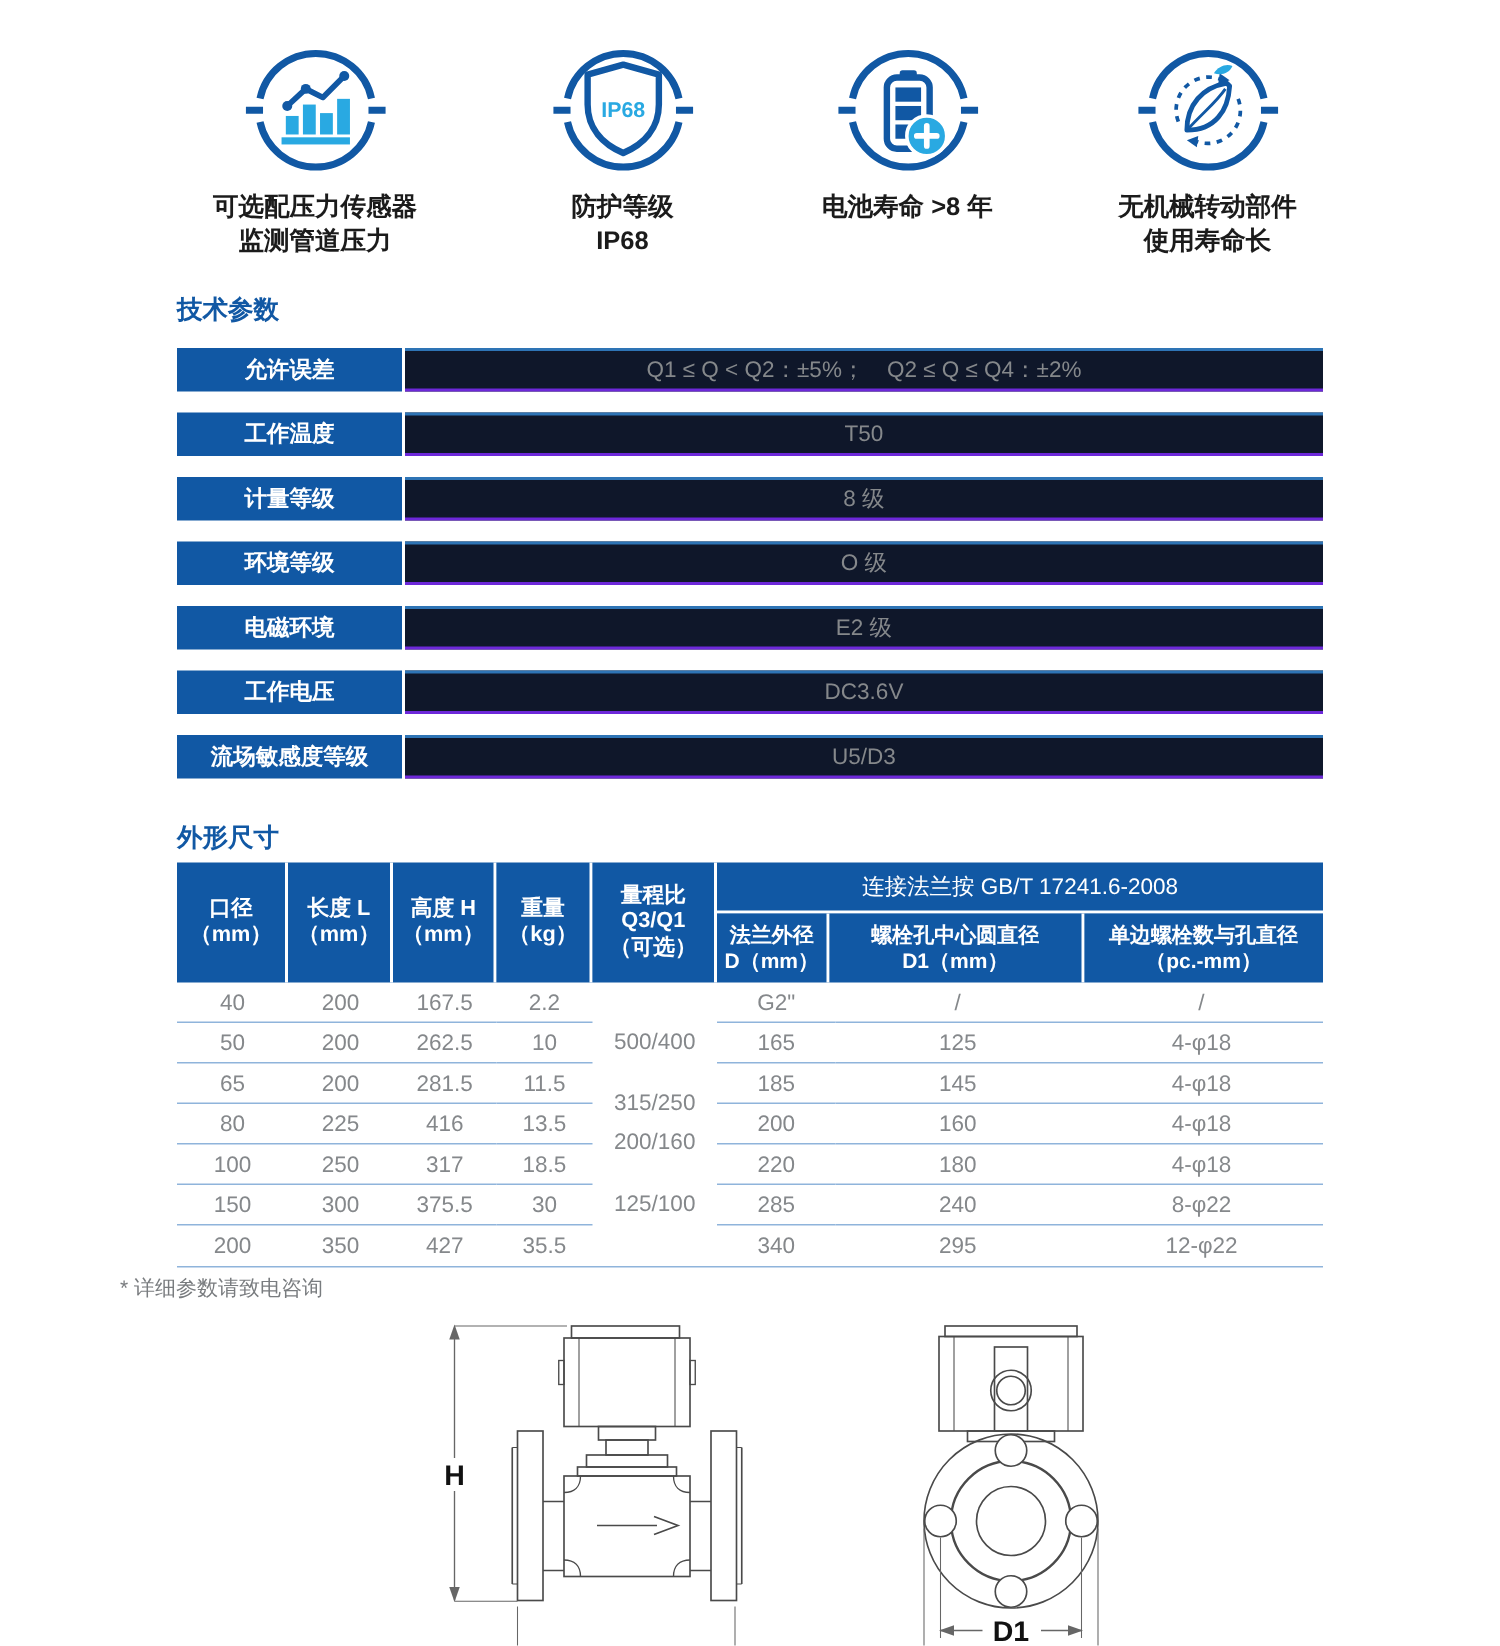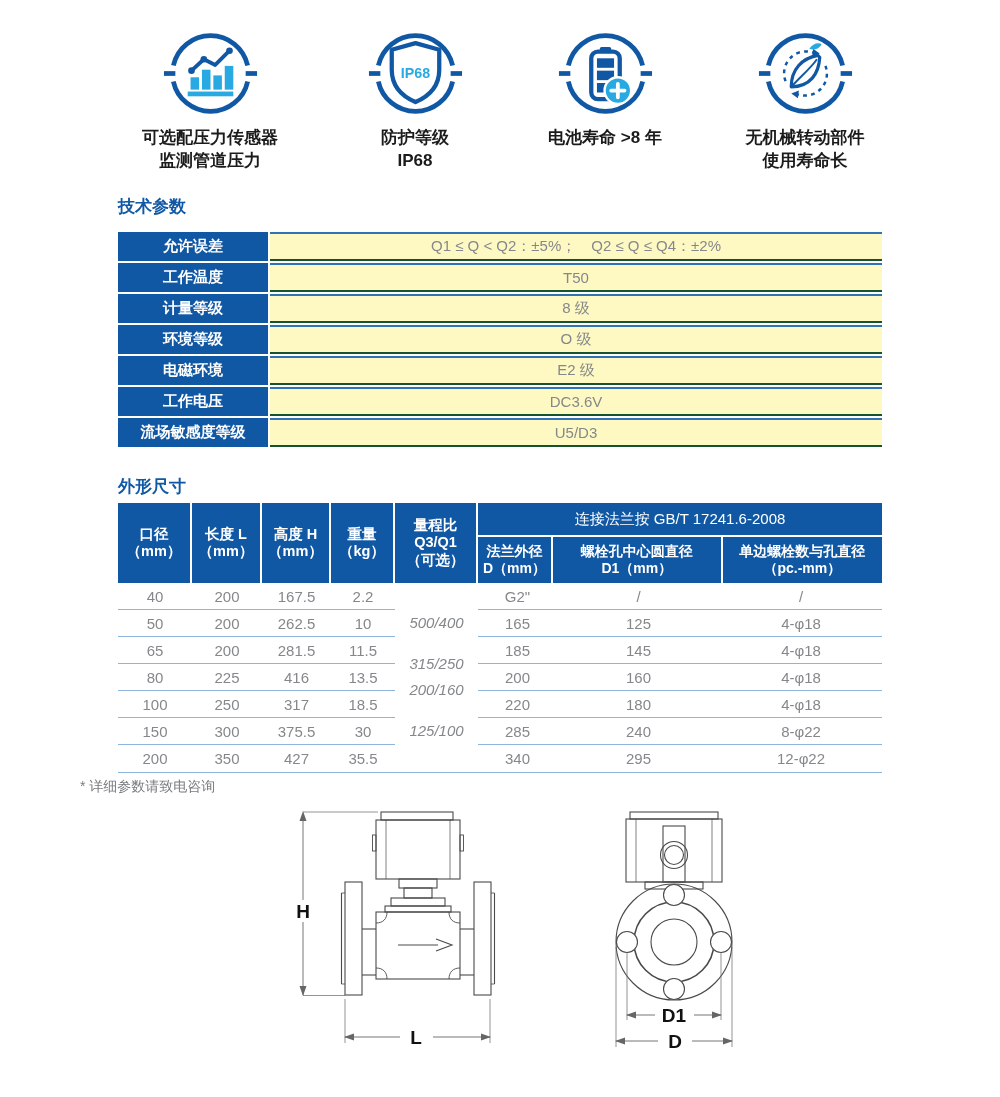--- a/index.html
+++ b/index.html
@@ -13,46 +13,46 @@
   .feature svg{width:95px;height:95px;display:block;}
   .flabel{margin-top:5px;text-align:center;font-size:17px;font-weight:700;color:#1b1b1b;line-height:23px;}
 
   
   .sec-title{margin:0 118px;font-size:17px;font-weight:700;color:#1158A4;height:20px;line-height:20px;}
   .sec-title.t1{margin-top:25px;}
   .sec-title.t2{margin-top:30px;}
 
   
   .tech-table{margin:15px 118px 0 118px;width:764px;}
-  .trow{display:flex;height:29px;margin-bottom:2px;}
+  .trow{display:flex;height:29px;margin-bottom:14px;}
   .trow:last-child{margin-bottom:0;}
   .tlabel{width:150px;background:#1158A4;color:#fff;font-size:15px;font-weight:700;
           display:flex;align-items:center;justify-content:center;box-sizing:border-box;}
-  .tvalue{flex:1;margin-left:2px;border-top:2px solid #2E74B5;border-bottom:2px solid #14532d;
+  .tvalue{flex:1;margin-left:2px;border-top:2px solid #2E74B5;border-bottom:2px solid #6d28d9;
           box-sizing:border-box;display:flex;align-items:center;justify-content:center;
-          color:#85888B;font-size:15px;background:#fef9c3;white-space:pre;}
+          color:#85888B;font-size:15px;background:#0f172a;white-space:pre;}
 
   
   .dim-table{margin:6px 118px 0 118px;width:764px;}
   .dim-head{display:flex;height:80px;}
   .hcell{background:#1158A4;color:#fff;font-weight:700;font-size:14.5px;line-height:1.2;
          display:flex;flex-direction:column;align-items:center;justify-content:center;
          box-sizing:border-box;border-right:2px solid #fff;text-align:center;}
   .hc1{width:74px}.hc2{width:70px}.hc3{width:69px}.hc4{width:64px}.hc5{width:83px}
   .hgroup{width:404px;display:flex;flex-direction:column;}
   .hgtitle{background:#1158A4;color:#fff;font-weight:400;font-size:15px;height:34px;
            display:flex;align-items:center;justify-content:center;box-sizing:border-box;border-bottom:2px solid #fff;}
   .hsubs{display:flex;height:46px;}
   .hs1{width:79px}.hs2{width:179px}.hs3{width:168px;border-right:none;text-align:center;}
   .hsubs .hcell{font-size:14px;}
   .dim-body{display:grid;grid-template-columns:74px 70px 69px 64px 83px 79px 163px 162px;
             grid-auto-rows:27px;border-bottom:1px solid #8FB4DB;}
   .dcell{display:flex;align-items:center;justify-content:center;color:#85888B;font-size:15px;box-sizing:border-box;}
   .dcell.bb{border-bottom:1px solid #8FB4DB;}
-  .ratio-cell{grid-column:5;grid-row:1 / span 7;position:relative;font-style:italic;}
+  .ratio-cell{grid-column:5;grid-row:1 / span 7;position:relative;}
   .ratio-val{position:absolute;left:0;right:0;text-align:center;color:#85888B;font-size:15px;line-height:20px;}
   .rv0{top:30px}.rv1{top:71px}.rv2{top:97px}.rv3{top:138px}
 
   .note{margin:4px 118px 0 80px;font-size:14px;color:#797C7F;height:18px;line-height:18px;}
 
   
   .drawings{margin-top:12px;}
   .drawings svg{display:block;}
   svg text{font-family:"Liberation Sans","DejaVu Sans",sans-serif;}
   .dim-label{font-size:19px;font-weight:700;fill:#111;}

